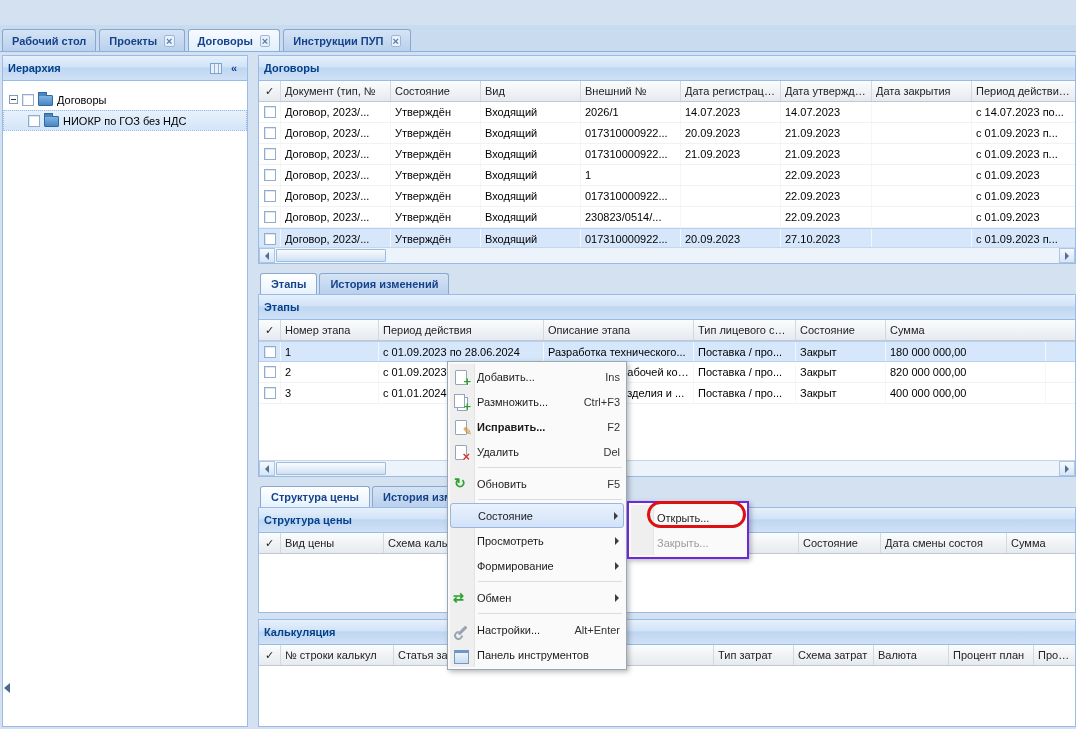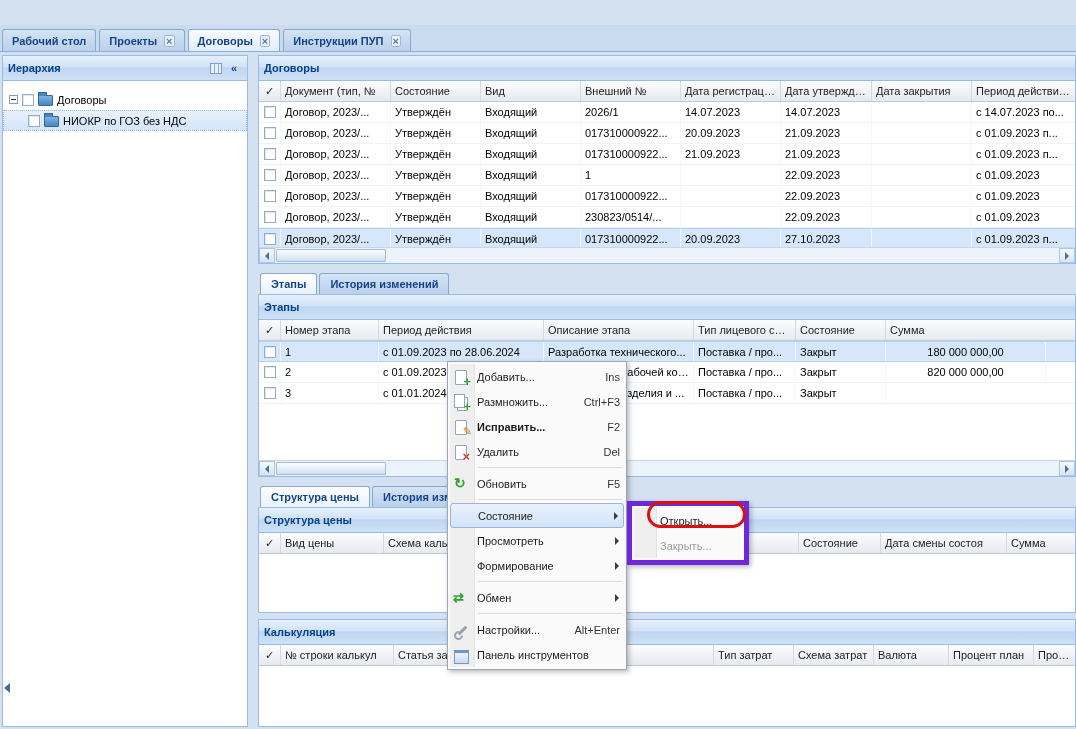--- a/index.html
+++ b/index.html
@@ -25,21 +25,21 @@
   .phead .sp{flex:1}
   .hbtn{width:16px;height:15px;margin-left:2px;display:flex;align-items:center;justify-content:center;color:#15428b;font-weight:bold}
   .ic-cols{width:12px;height:11px;border:1px solid #7ba2ce;background:repeating-linear-gradient(90deg,#e8f1fb 0 3px,#8fb4dd 3px 4px)}
 
   
   .ghead{height:21px;background:linear-gradient(#fbfcfd,#e6eaef);border-bottom:1px solid #c0c8d2;display:flex;overflow:hidden}
   .ghc{border-right:1px solid #d3d9e0;padding:0 4px;line-height:20px;color:#222;white-space:nowrap;overflow:hidden;text-overflow:ellipsis;flex:none}
   .grow{height:21px;display:flex;border-bottom:1px solid #f0f2f5;overflow:hidden}
   .gc{padding:0 4px;line-height:20px;white-space:nowrap;overflow:hidden;text-overflow:ellipsis;border-right:1px solid #f5f6f8;color:#000;flex:none}
   .ctr{display:flex;align-items:center;justify-content:center;padding:0}
-  .ar{text-align:center}
+  .ar{text-align:left}
   .grow.selected{background:#d7e7fb;border-top:1px solid #b6d1f0;border-bottom:1px solid #b6d1f0;height:21px}
   .cb{width:12px;height:12px;background:#fff;border:1px solid #93accb;box-shadow:inset 1px 1px 0 #dde8f3;flex:none}
 
   
   .cc0{width:22px}.cc1{width:110px}.cc2{width:90px}.cc3{width:100px}.cc4{width:100px}.cc5{width:100px}.cc6{width:91px}.cc7{width:100px}.cc8{flex:1 1 auto;border-right:none}
   
   .sc0{width:22px}.sc1{width:98px}.sc2{width:165px}.sc3{width:150px}.sc4{width:102px}.sc5{width:90px}.sc6{width:160px}.sc7{flex:1 1 auto;border-right:none}
   
   .pc0{width:22px}.pc1{width:103px}.pc2{width:175px}.pc3{width:240px}.pc4{width:82px}.pc5{width:126px}.pc6{flex:1 1 auto;border-right:none}
   
@@ -87,21 +87,21 @@
   .mi.i-plus::after{content:"+";position:absolute;right:-2px;bottom:-4px;font-size:13px;font-weight:bold;color:#2fa12f;text-shadow:1px 1px 0 #fff}
   .mi.i-pencil::after{content:"✎";position:absolute;right:-3px;bottom:-3px;font-size:11px;color:#cf8a1d}
   .mi.i-x::after{content:"×";position:absolute;right:-1px;bottom:-4px;font-size:13px;font-weight:bold;color:#d03a3a;text-shadow:1px 1px 0 #fff}
   .mi.i-refresh::before{content:"↻";position:absolute;left:1px;top:-1px;font-size:14px;font-weight:bold;color:#2fa12f}
   .mi.i-exch::before{content:"⇄";position:absolute;left:0;top:0;font-size:13px;font-weight:bold;color:#2fa12f}
   .mi.i-panel::before{content:"";position:absolute;left:1px;top:3px;width:13px;height:10px;background:linear-gradient(#eaf2fb,#cadcf2);border:1px solid #7798bd;border-top:3px solid #6f97c4}
   .mi.i-wrench::before{content:"";position:absolute;left:4px;top:7px;width:11px;height:3px;background:#97a3b2;border-radius:1px;transform:rotate(-45deg)}
   .mi.i-wrench::after{content:"";position:absolute;left:1px;top:9px;width:5px;height:5px;border:2px solid #97a3b2;border-radius:50%;border-top-color:transparent;transform:rotate(45deg)}
 
   
-  .sub{position:absolute;left:627px;top:501px;width:122px;background:#fafafa;border:5px solid #6d28d9;box-shadow:2px 2px 5px rgba(0,0,0,.28);padding:2px;z-index:60}
+  .sub{position:absolute;left:627px;top:501px;width:122px;background:#fafafa;border:2px solid #6d28d9;box-shadow:2px 2px 5px rgba(0,0,0,.28);padding:2px;z-index:60}
   .sub::before{content:"";position:absolute;left:2px;top:2px;bottom:2px;width:22px;background:#efefef;border-right:1px solid #e3e3e3}
   .sub .cm-item{padding-left:26px}
   .sub .disabled{color:#9b9b9b}
 
   
   .annotation{position:absolute;left:647px;top:501px;width:99px;height:27px;border:3px solid #dd1111;border-radius:14px;z-index:70;pointer-events:none}
 </style>
 </head>
 <body>
 
@@ -316,20 +316,21 @@
       </div>
       <div class="grow">
         <div class="gc sc0 ctr">
             <span class="cb"></span>
           </div>
         <div class="gc sc1">3</div>
         <div class="gc sc2">с 01.01.2024 по 28.06.2024</div>
         <div class="gc sc3">Изготовление изделия и ...</div>
         <div class="gc sc4">Поставка / про...</div>
         <div class="gc sc5">Закрыт</div>
+        <div class="gc sc6 ar">400 000 000,00</div>
         <div class="gc sc7"></div>
       </div>
     </div>
     <div class="hscroll">
       <span class="hs-btn">
           <span class="tri-l"></span>
         </span>
       <span class="hs-thumb"></span>
       <span class="hs-track"></span>
       <span class="hs-btn">

